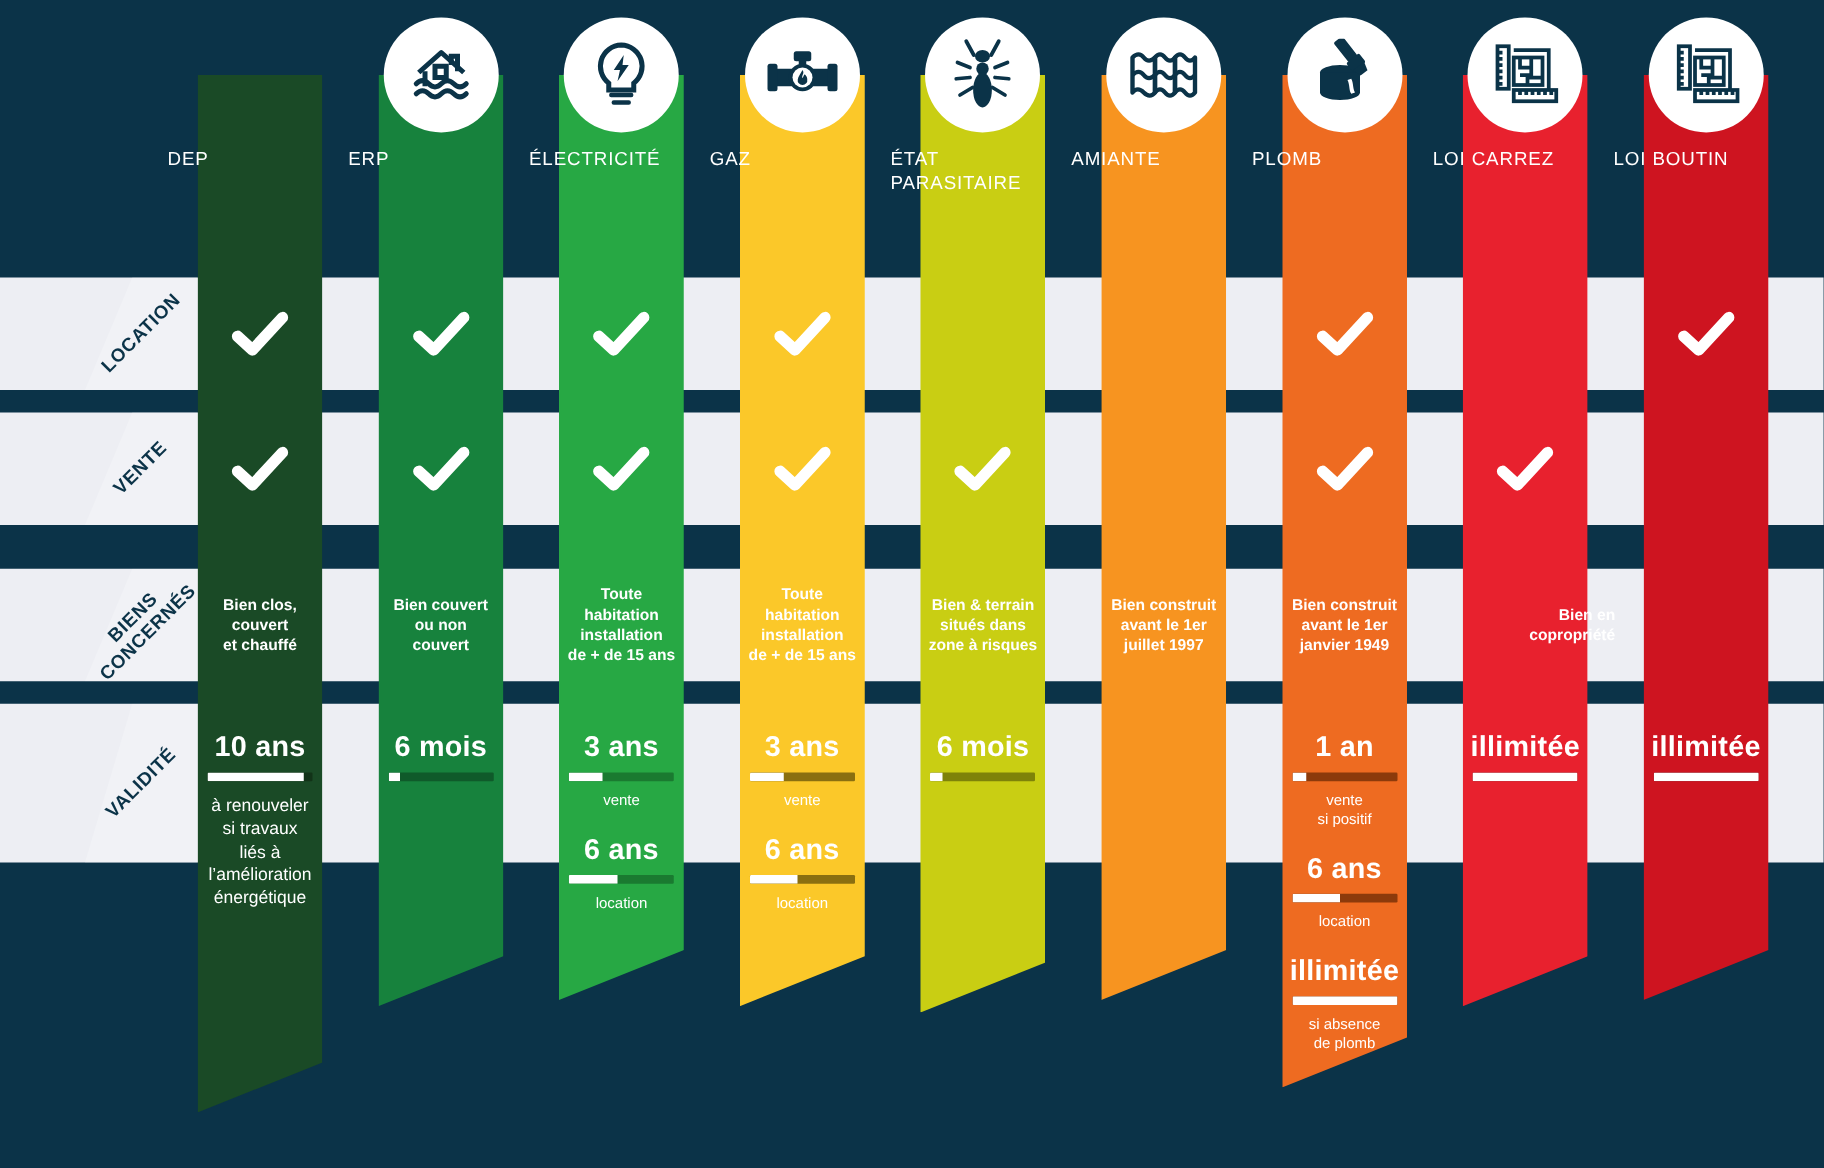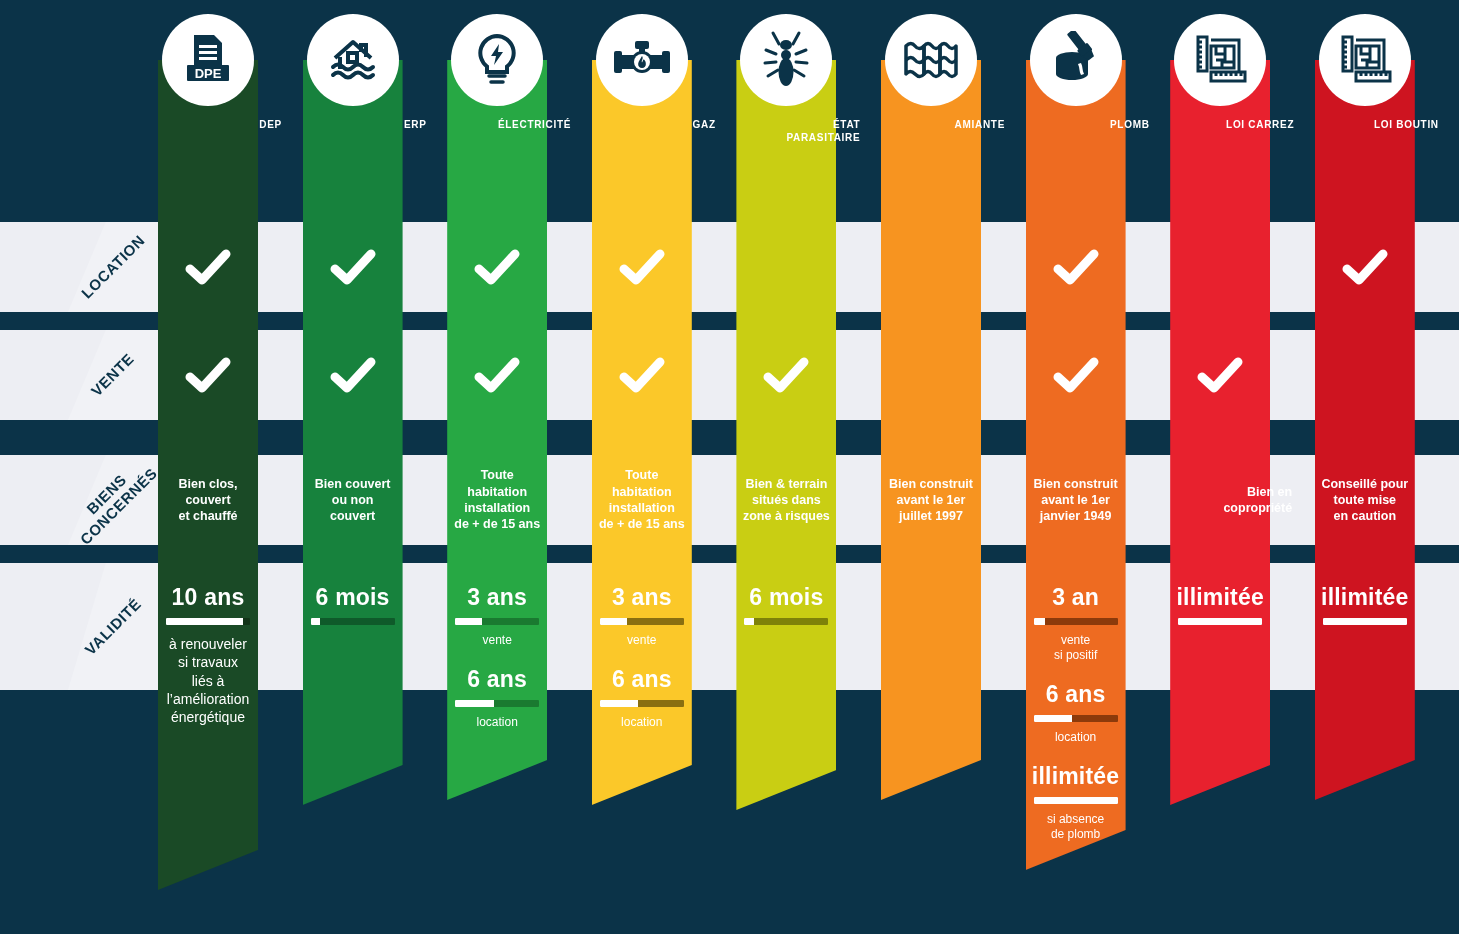--- a/index.html
+++ b/index.html
@@ -46,24 +46,24 @@
     background:#ffffff;
     left:4px;top:14px;
     display:flex;align-items:center;justify-content:center;
     z-index:5;
   }
   .circle svg{display:block;}
   .coltitle{
     position:absolute;
     left:-24px;width:148px;
     top:119px;
-    text-align:right;
+    text-align:left;
     color:#ffffff;
-    font-size:10px;
-    font-weight:bold;
+    font-size:15px;
+    font-weight:normal;
     letter-spacing:.7px;
     line-height:1.25;
     z-index:6;
     white-space:pre-line;
   }
 
   
   .cell{
     position:absolute;left:-22px;width:144px;
     text-align:center;color:#ffffff;
@@ -113,32 +113,20 @@
     </div>
     <div class="rowlabel" style="left: 68px; top: 455px; width: 90px; height: 90px; clip-path: polygon(42% 0%, 100% 0%, 100% 100%, 0% 100%);">
       <div class="txt">BIENS
 CONCERNÉS</div>
     </div>
     <div class="rowlabel" style="left: 68px; top: 563px; width: 90px; height: 127px; clip-path: polygon(42% 0%, 100% 0%, 100% 100%, 0% 100%);">
       <div class="txt">VALIDITÉ</div>
     </div>
     <div class="col" style="left: 158px; top: 0px; height: 934px;">
       <div class="colbody" style="top: 60px; height: 830px; background: rgb(26, 74, 38); clip-path: polygon(0% 0%, 100% 0%, 100% 95.181%, 0% 100%);"></div>
-      <div class="circle">
-        <span>
-          <svg width="52" height="54" viewBox="0 0 52 54">
-            <path fill="#0B3348" d="M12 2h20l8 8v24H12z"></path>
-            <rect x="17" y="12" width="18" height="3" fill="#fff"></rect>
-            <rect x="17" y="18" width="18" height="3" fill="#fff"></rect>
-            <rect x="17" y="24" width="18" height="3" fill="#fff"></rect>
-            <rect x="5" y="32" width="42" height="16" rx="1" fill="#0B3348"></rect>
-            <text x="26" y="44.5" font-family="Liberation Sans, sans-serif" font-size="13" font-weight="bold" fill="#fff" text-anchor="middle">DPE</text>
-          </svg>
-        </span>
-      </div>
       <div class="coltitle">DEP</div>
       <div class="cell" style="top: 247px;"><span class="check"><svg width="48" height="40" viewBox="0 0 48 40">
             <path fill="none" stroke="#ffffff" stroke-width="9" stroke-linecap="round" stroke-linejoin="round" d="M6 22l12 11L42 7"></path>
           </svg></span></div>
       <div class="cell" style="top: 355px;"><span class="check"><svg width="48" height="40" viewBox="0 0 48 40">
             <path fill="none" stroke="#ffffff" stroke-width="9" stroke-linecap="round" stroke-linejoin="round" d="M6 22l12 11L42 7"></path>
           </svg></span></div>
       <div class="cell bien" style="top: 475.55px;">Bien clos,
 couvert
 et chauffé</div>
@@ -331,21 +319,21 @@
       <div class="cell" style="top: 247px;"><span class="check"><svg width="48" height="40" viewBox="0 0 48 40">
             <path fill="none" stroke="#ffffff" stroke-width="9" stroke-linecap="round" stroke-linejoin="round" d="M6 22l12 11L42 7"></path>
           </svg></span></div>
       <div class="cell" style="top: 355px;"><span class="check"><svg width="48" height="40" viewBox="0 0 48 40">
             <path fill="none" stroke="#ffffff" stroke-width="9" stroke-linecap="round" stroke-linejoin="round" d="M6 22l12 11L42 7"></path>
           </svg></span></div>
       <div class="cell bien" style="top: 475.55px;">Bien construit
 avant le 1er
 janvier 1949</div>
       <div class="cell valblock" style="top: 585px;">
-        <div class="valnum">3 an</div>
+        <div class="valnum">1 an</div>
         <div class="valbar" style="background: rgb(140, 58, 11);">
           <i style="width: 14%;"></i>
         </div>
         <div class="valsub">vente
 si positif</div>
       </div>
       <div class="cell valblock" style="top: 682px;">
         <div class="valnum">6 ans</div>
         <div class="valbar" style="background: rgb(140, 58, 11);">
           <i style="width: 46%;"></i>
@@ -405,23 +393,20 @@
               <path d="M24 12v8h9v-8M33 20v8h9M24 26h6v8"></path>
               <path d="M19 6h28v32"></path>
             </g>
           </svg>
         </span>
       </div>
       <div class="coltitle">LOI BOUTIN</div>
       <div class="cell" style="top: 247px;"><span class="check"><svg width="48" height="40" viewBox="0 0 48 40">
             <path fill="none" stroke="#ffffff" stroke-width="9" stroke-linecap="round" stroke-linejoin="round" d="M6 22l12 11L42 7"></path>
           </svg></span></div>
-      <div class="cell bien" style="top: 475.55px;">Conseillé pour
-toute mise
-en caution</div>
       <div class="cell valblock" style="top: 585px;">
         <div class="valnum">illimitée</div>
         <div class="valbar" style="background: rgb(124, 8, 16);">
           <i style="width: 100%;"></i>
         </div>
       </div>
     </div>
   </div>
 
 </body></html>

